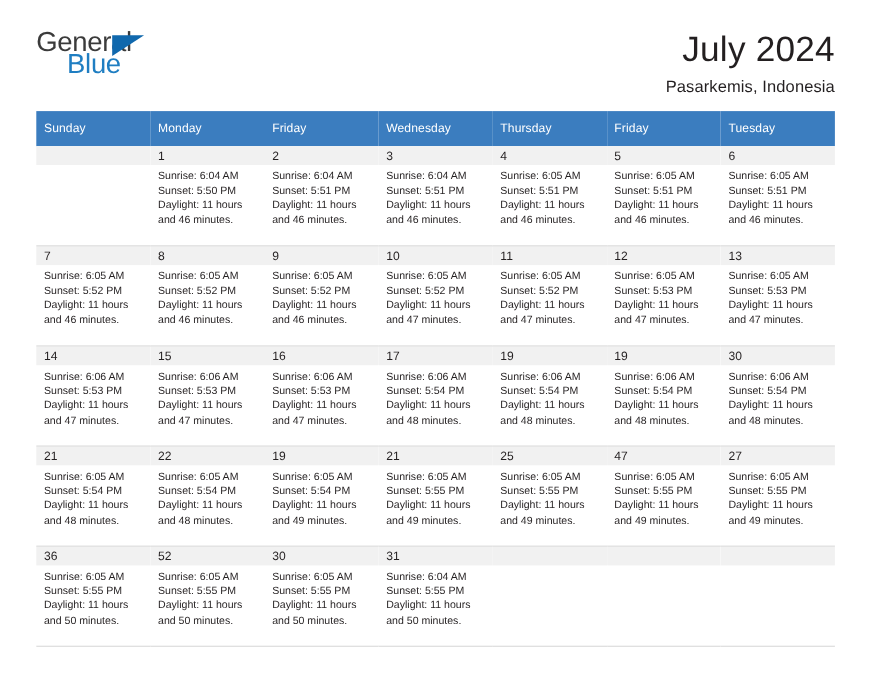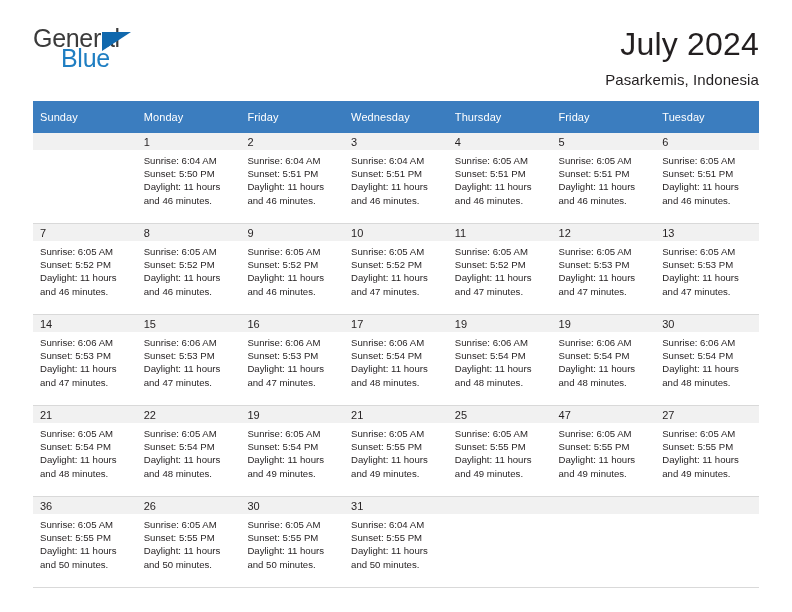--- a/index.html
+++ b/index.html
@@ -485,21 +485,21 @@
               <div class="cell-body">
                 <div>Sunrise: 6:05 AM</div>
                 <div>Sunset: 5:55 PM</div>
                 <div>Daylight: 11 hours</div>
                 <div>and 50 minutes.</div>
               </div>
             </div>
           </td>
           <td class="">
             <div class="cell-inner">
-              <div class="daynum-bar">26</div>
+              <div class="daynum-bar">52</div>
               <div class="cell-body">
                 <div>Sunrise: 6:05 AM</div>
                 <div>Sunset: 5:55 PM</div>
                 <div>Daylight: 11 hours</div>
                 <div>and 50 minutes.</div>
               </div>
             </div>
           </td>
           <td class="">
             <div class="cell-inner">

